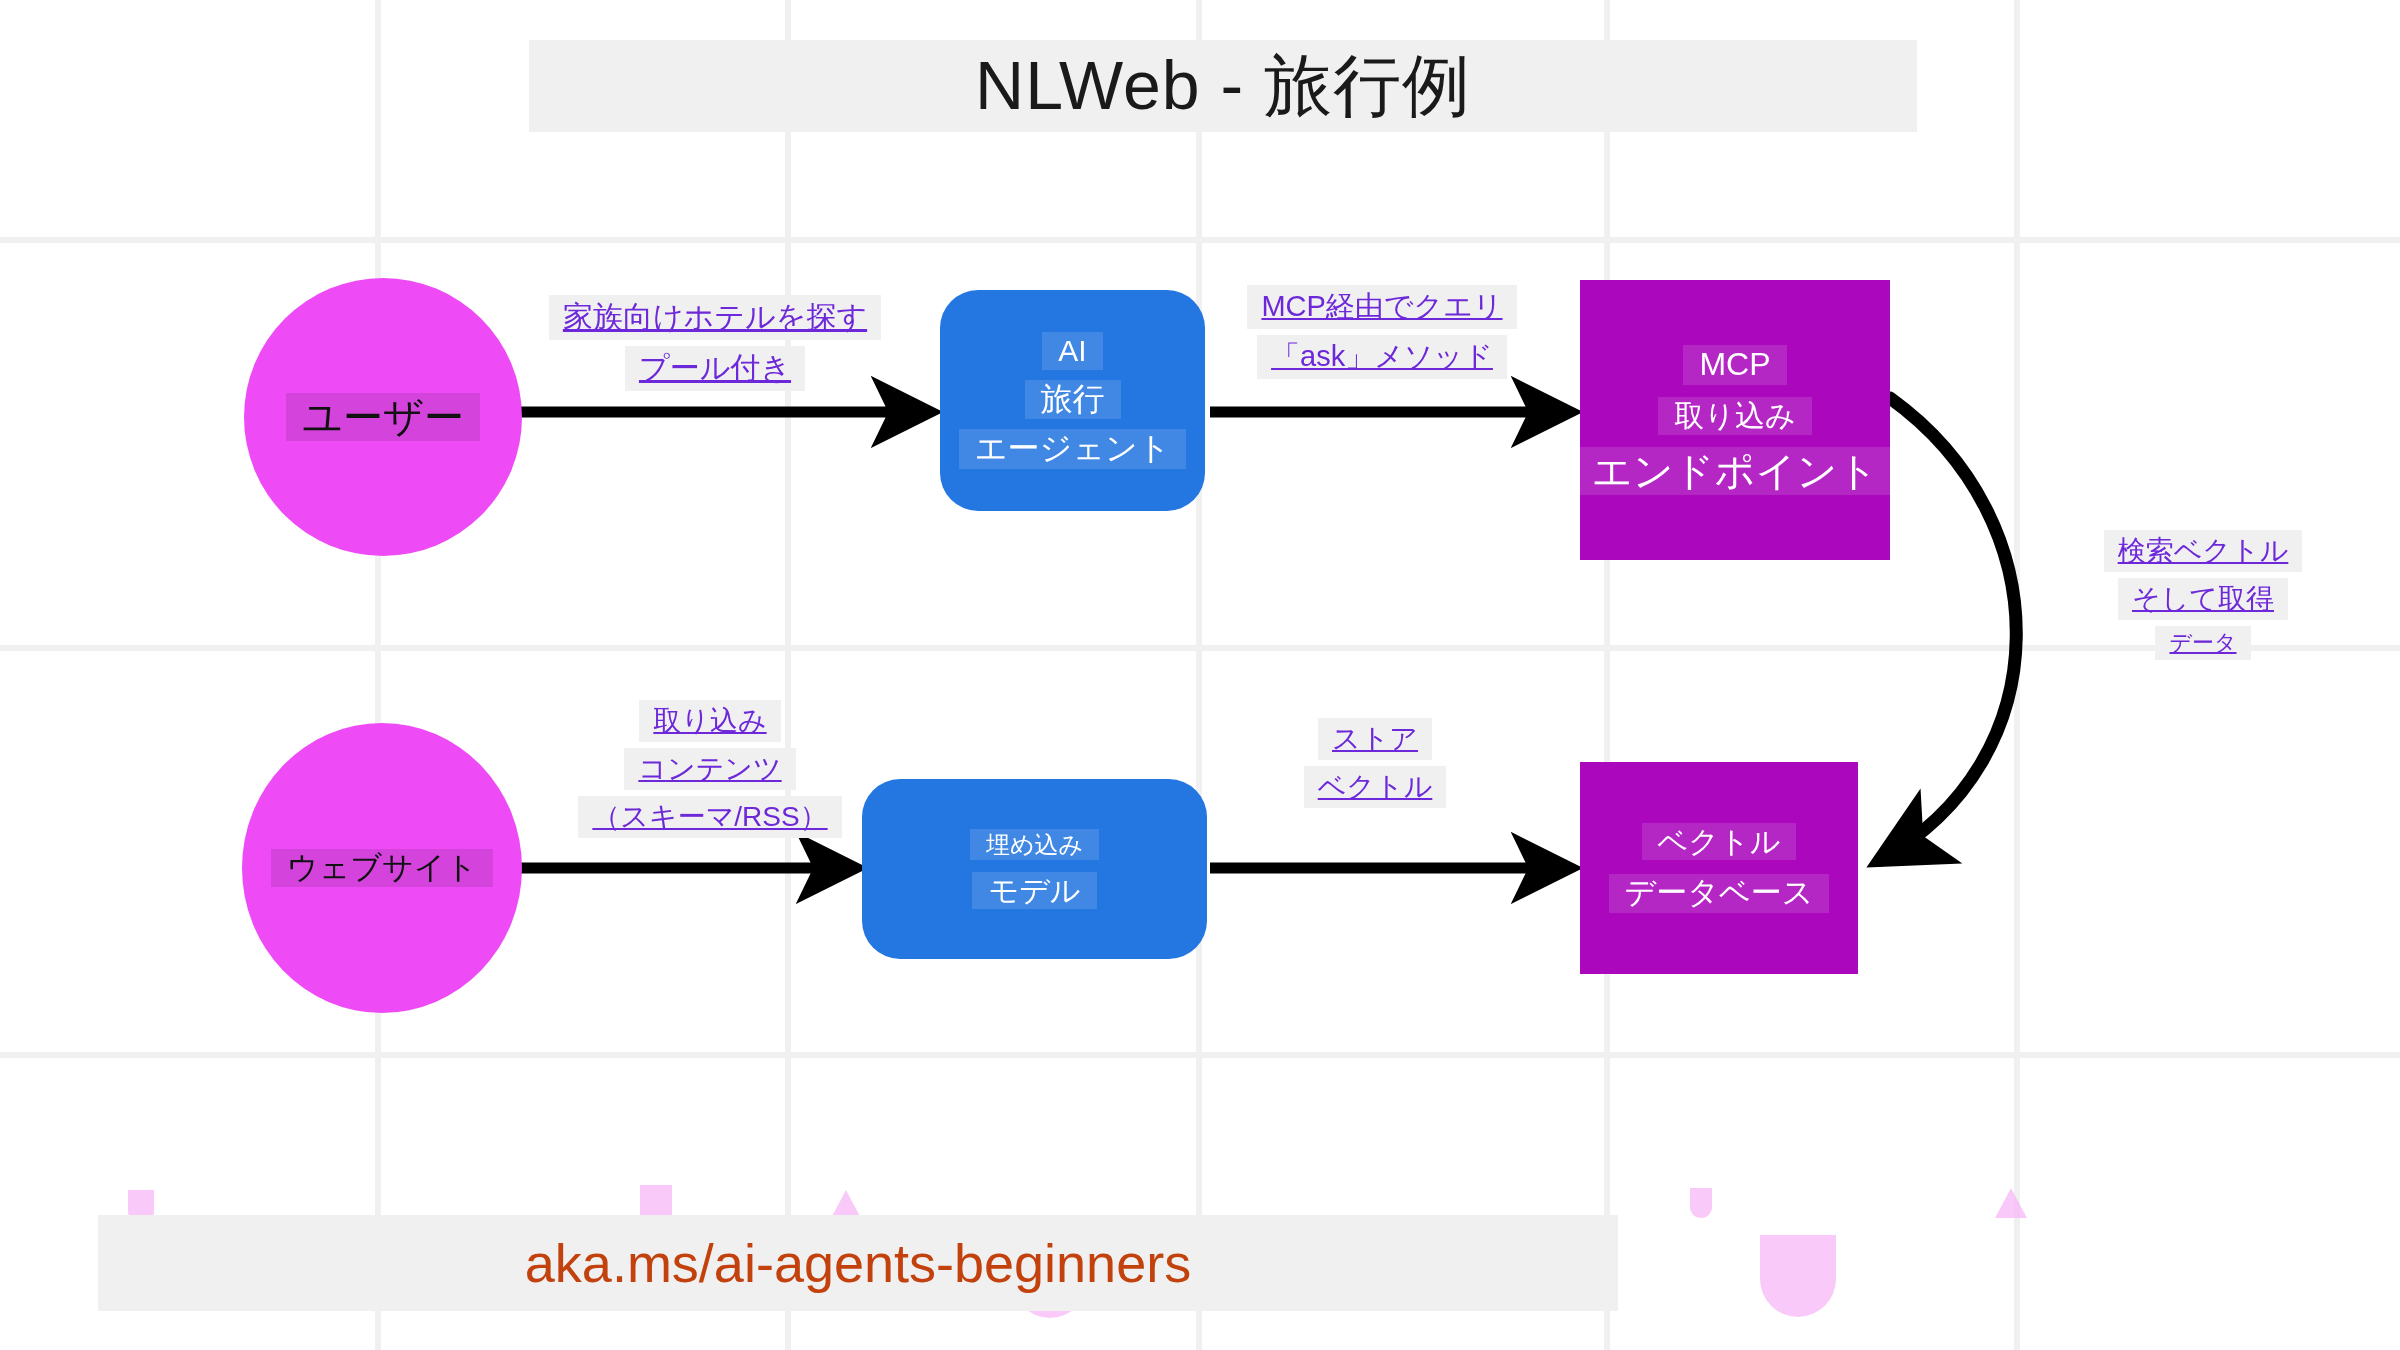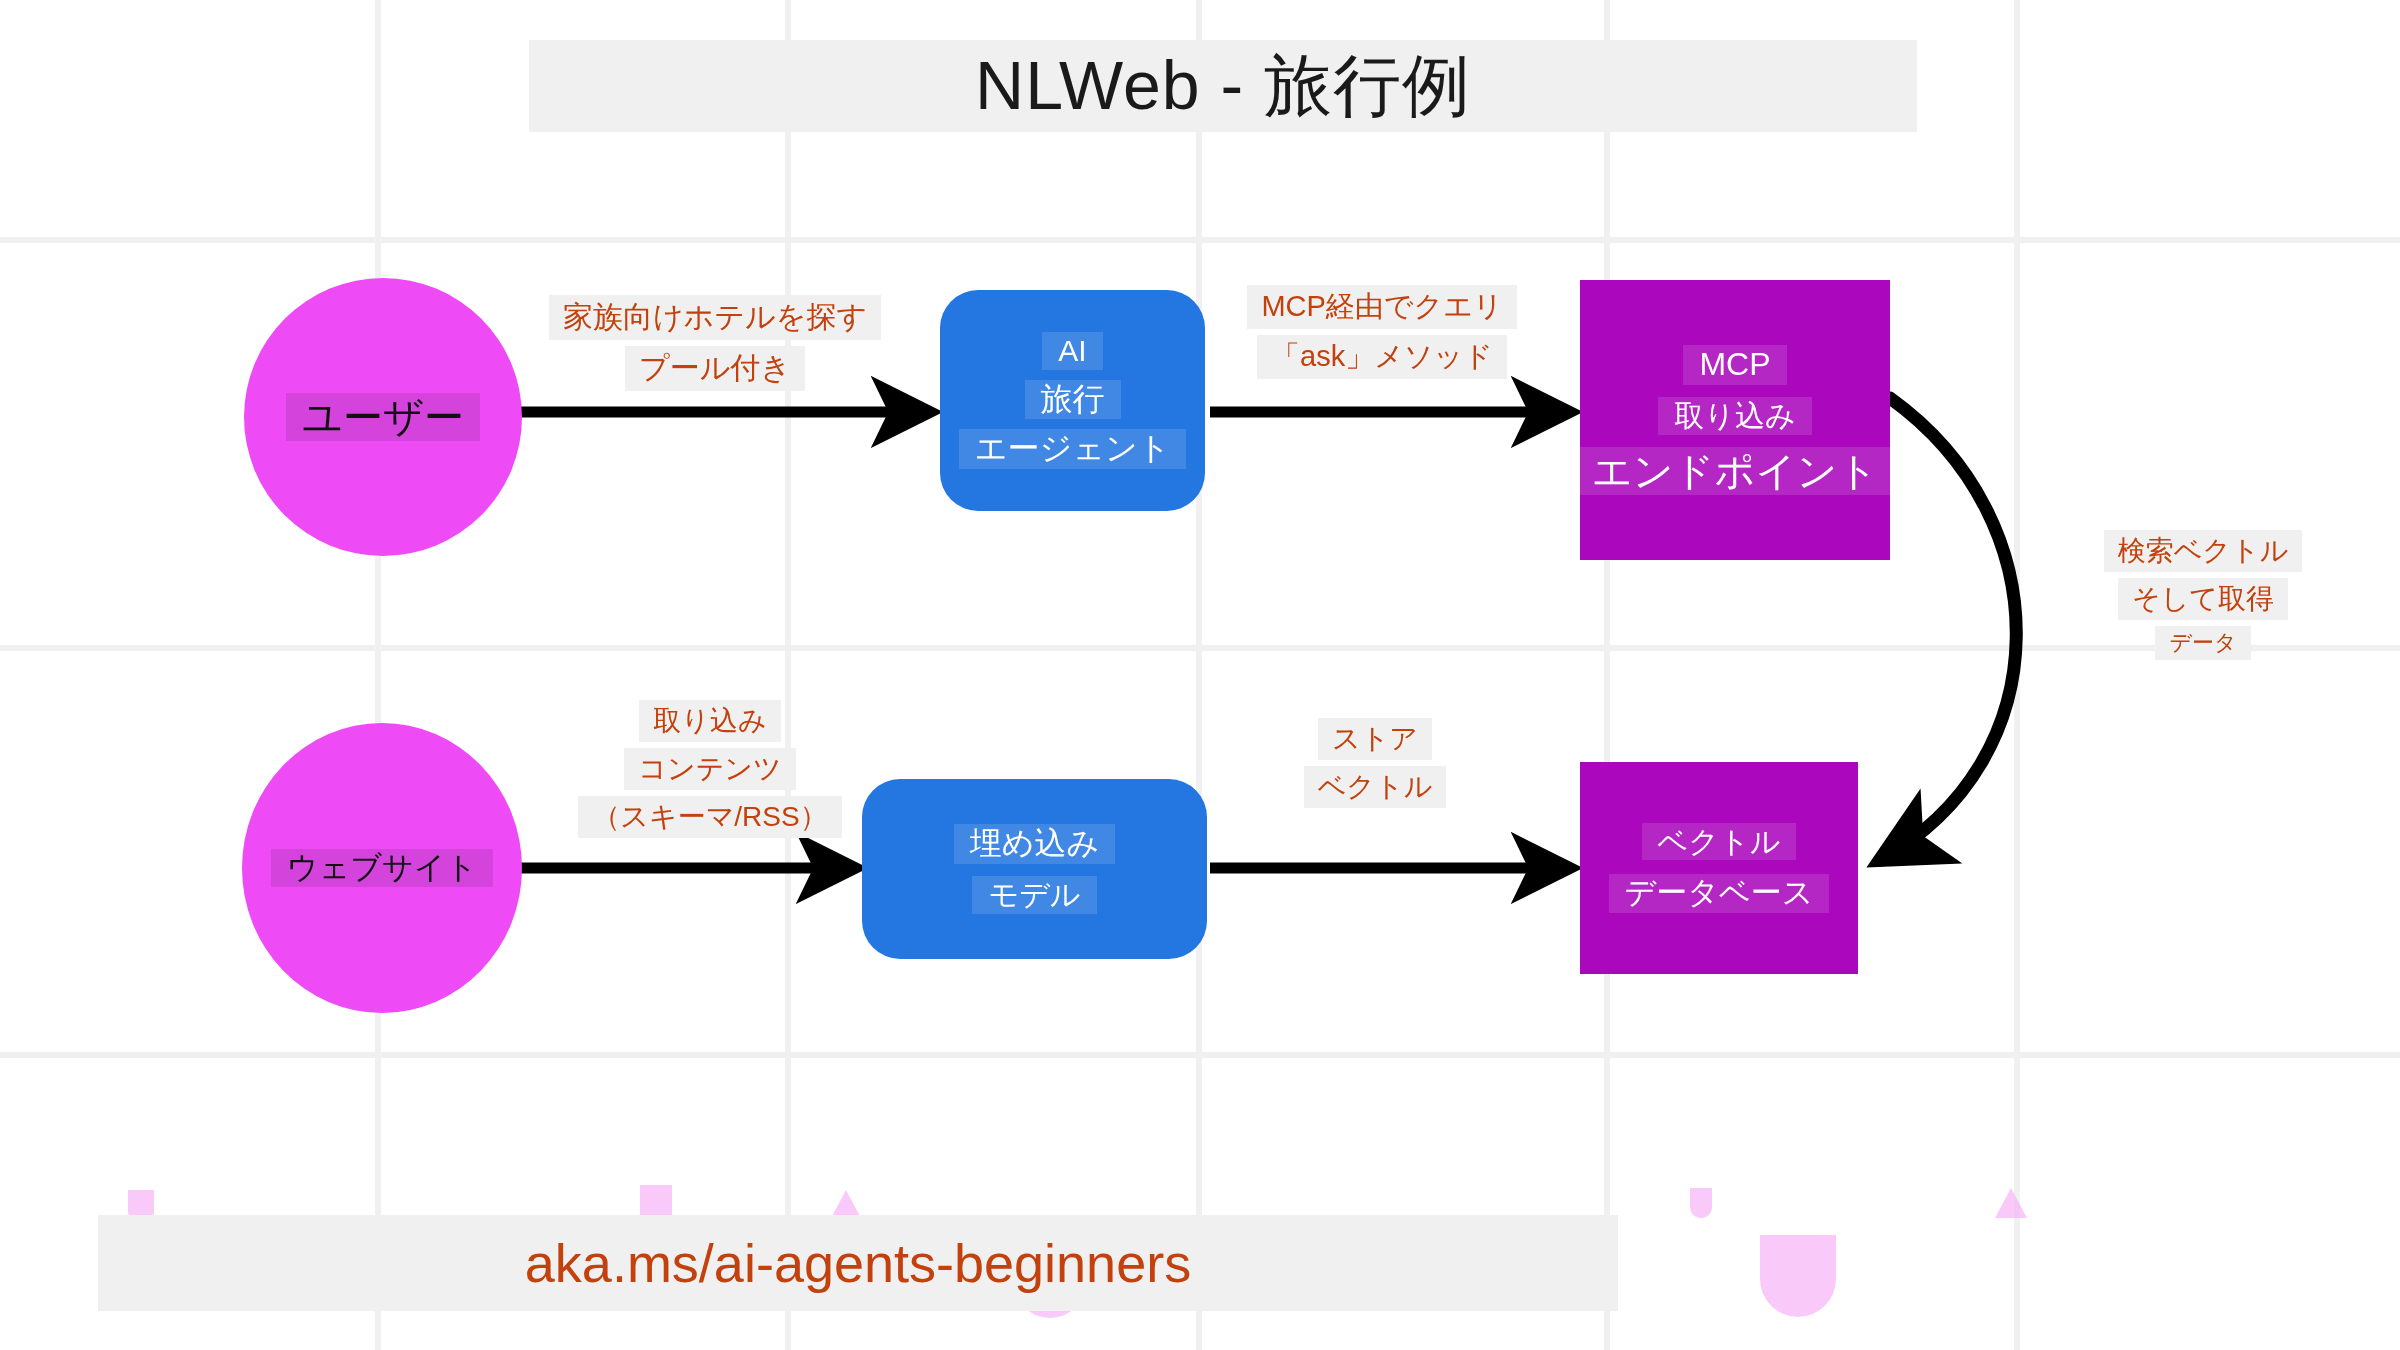--- a/index.html
+++ b/index.html
@@ -118,24 +118,25 @@
 
   
   .edge-label {
     position: absolute;
     display: flex;
     flex-direction: column;
     align-items: center;
   }
   .edge-label span {
     background: #f0f0f0;
-    color: #c2410c;
+    color: #6d28d9;
     padding: 2px 14px;
     white-space: nowrap;
     margin-bottom: 6px;
+    text-decoration: underline;
   }
 
   
   .arrow-svg {
     position: absolute;
     left: 0; top: 0;
     width: 2400px;
     height: 1350px;
     pointer-events: none;
   }
@@ -198,21 +199,21 @@
     <div class="node-line chip-light white-text" style="font-size:32px; margin-bottom:12px;">MCP</div>
     <div class="node-line chip-light white-text" style="font-size:30px; margin-bottom:12px;">取り込み</div>
     <div class="node-line chip-light white-text" style="font-size:40px;">エンドポイント</div>
   </div>
 
   <div class="node circle-node" style="left:242px; top:723px; width:280px; height:290px;">
     <div class="node-line chip-dark dark-text" style="font-size:31px;">ウェブサイト</div>
   </div>
 
   <div class="node rounded-node" style="left:862px; top:779px; width:345px; height:180px;">
-    <div class="node-line chip-light white-text" style="font-size:32px; margin-bottom:12px;">埋め込み</div>
+    <div class="node-line chip-light white-text" style="font-size:24px; margin-bottom:12px;">埋め込み</div>
     <div class="node-line chip-light white-text" style="font-size:30px;">モデル</div>
   </div>
 
   <div class="node square-node" style="left:1580px; top:762px; width:278px; height:212px;">
     <div class="node-line chip-light white-text" style="font-size:30px; margin-bottom:14px;">ベクトル</div>
     <div class="node-line chip-light white-text" style="font-size:31px;">データベース</div>
   </div>
 
   <div class="edge-label" style="left:520px; top:295px; width:390px; font-size:30px;">
     <span>家族向けホテルを探す</span>

